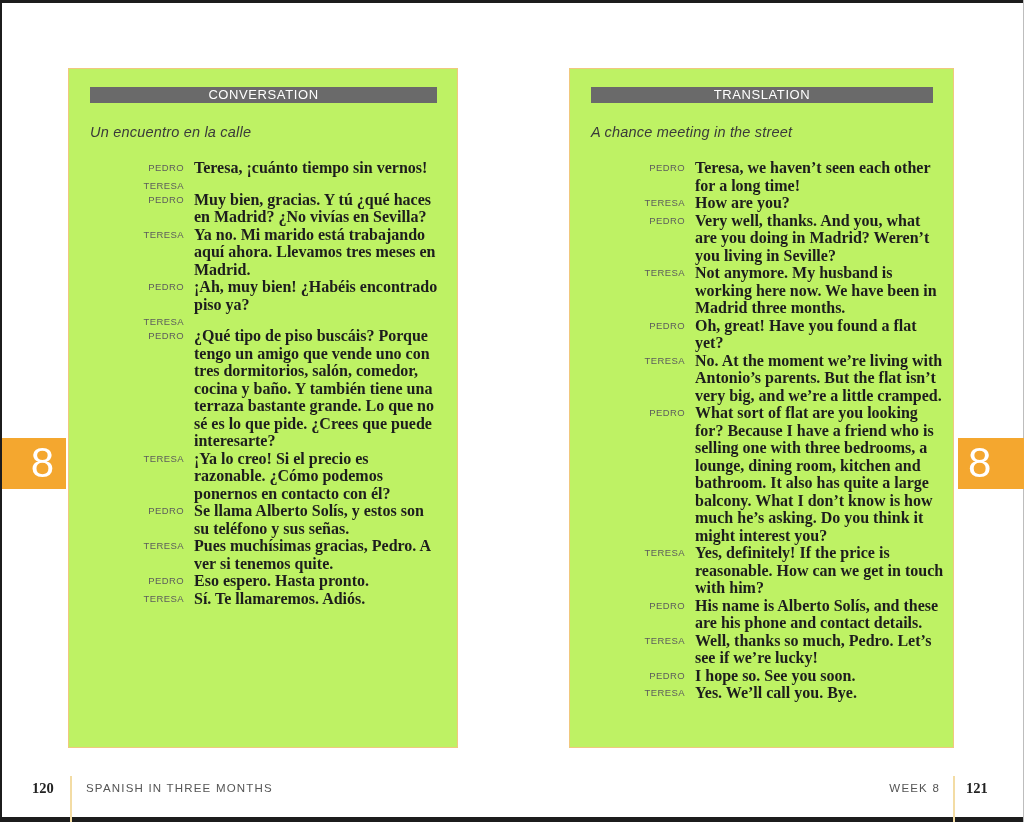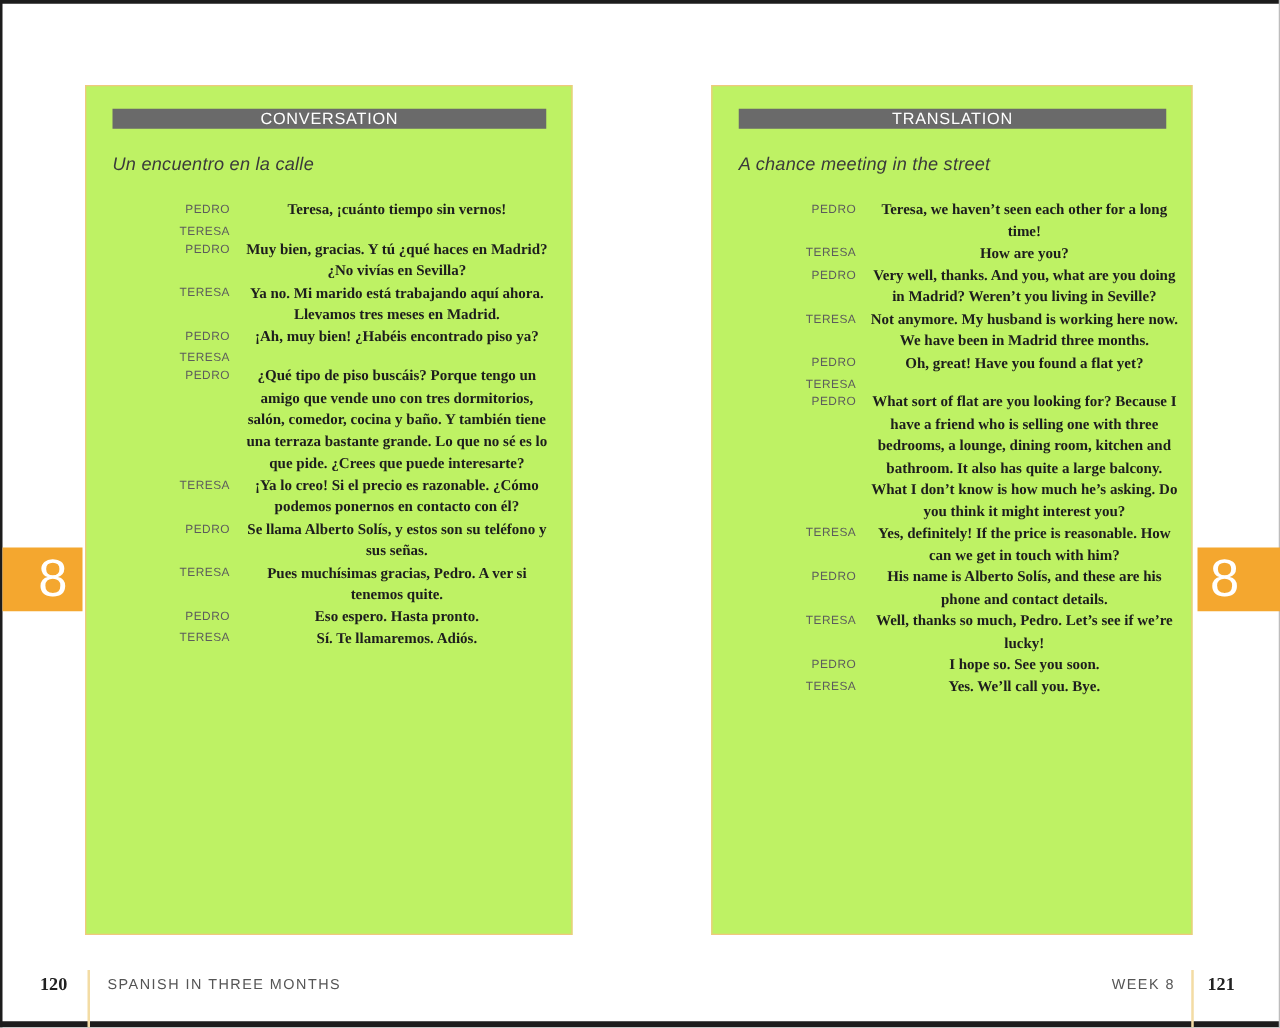--- a/index.html
+++ b/index.html
@@ -58,24 +58,23 @@
     padding-right:10px;
     padding-top:3px;
     font-size:9.5px;
     letter-spacing:0.4px;
     color:#5c5c5c;
   }
 
   .line {
     flex:1;
     font-family:"Liberation Serif", serif;
-    font-size:12px;
+    font-size:16px;
     line-height:17.5px;
     color:#1d1d1d;
-    text-align:center;
   }
   .page-panel.left  .line { font-weight:700; margin-right:16px; }
   .page-panel.right .line { font-weight:700; margin-right:9px; }
 
   
   .tab {
     position:absolute;
     top:438px;
     height:51px;
     background:#f4a72f;
@@ -202,20 +201,21 @@
       <div class="row">
         <span class="speaker">TERESA</span>
         <span class="line">Not anymore. My husband is working here now. We have been in Madrid three months.</span>
       </div>
       <div class="row">
         <span class="speaker">PEDRO</span>
         <span class="line">Oh, great! Have you found a flat yet?</span>
       </div>
       <div class="row">
         <span class="speaker">TERESA</span>
+        <span class="line">No. At the moment we’re living with Antonio’s parents. But the flat isn’t very big, and we’re a little cramped.</span>
       </div>
       <div class="row">
         <span class="speaker">PEDRO</span>
         <span class="line">What sort of flat are you looking for? Because I have a friend who is selling one with three bedrooms, a lounge, dining room, kitchen and bathroom. It also has quite a large balcony. What I don’t know is how much he’s asking. Do you think it might interest you?</span>
       </div>
       <div class="row">
         <span class="speaker">TERESA</span>
         <span class="line">Yes, definitely! If the price is reasonable. How can we get in touch with him?</span>
       </div>
       <div class="row">

